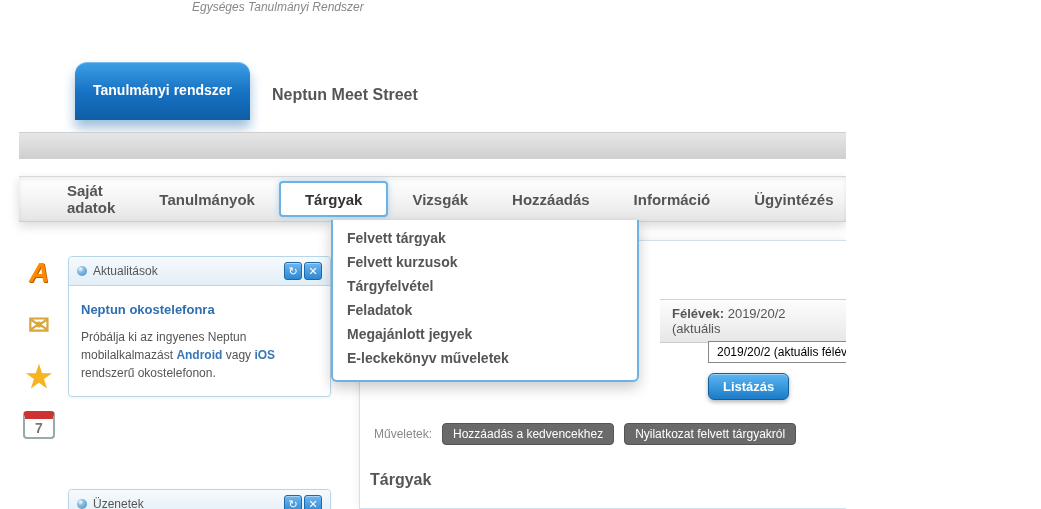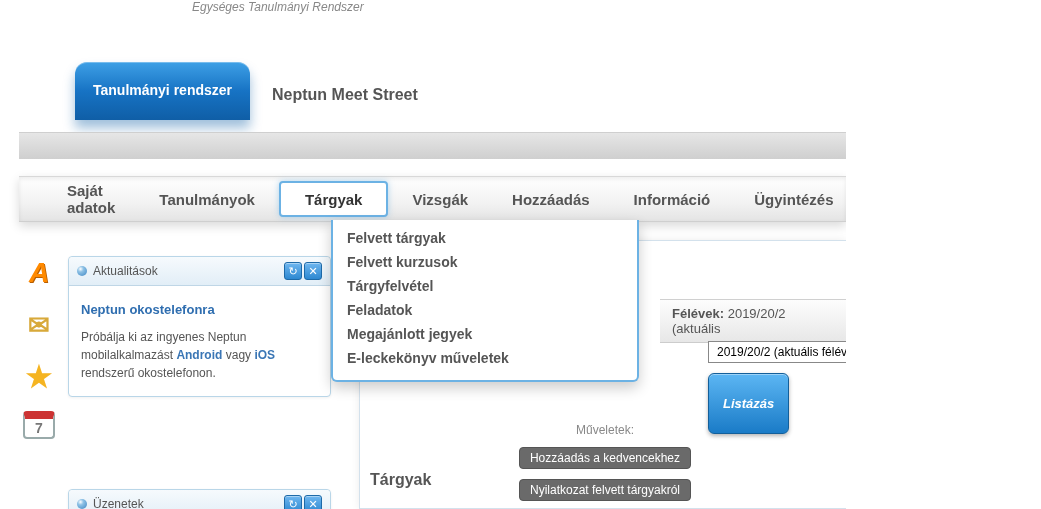--- a/index.html
+++ b/index.html
@@ -219,37 +219,36 @@
   .select {
     width: 280px; padding: 2px 4px;
     border: 1px solid #888;
     background: #fff;
     font-size: 12px;
     appearance: auto;
   }
   .pill-btn {
     display: inline-block;
     margin-top: 10px;
-    padding: 22px 14px;
+    padding: 5px 14px;
     color: #fff;
     font-weight: bold;
     font-size: 13px;
     background: linear-gradient(to bottom, #5cb6f3 0%, #1a7bc7 100%);
     border: 1px solid #135f9a;
     border-radius: 6px;
     box-shadow: inset 0 1px 0 rgba(255,255,255,0.4), 0 2px 4px rgba(0,0,0,0.3);
     cursor: pointer;
-    font-style: italic;
   }
   .ops {
     position: absolute; left: 4px; top: 176px; right: 0;
     padding: 6px 10px;
     color: #888;
     font-size: 12px;
-    display: flex; align-items: center; gap: 10px; flex-direction: column;
+    display: flex; align-items: center; gap: 10px;
   }
   .gray-btn {
     background: #6a6a6a;
     color: #fff;
     border: 1px solid #555;
     border-radius: 4px;
     padding: 3px 10px;
     font-size: 12px;
     cursor: pointer;
   }

